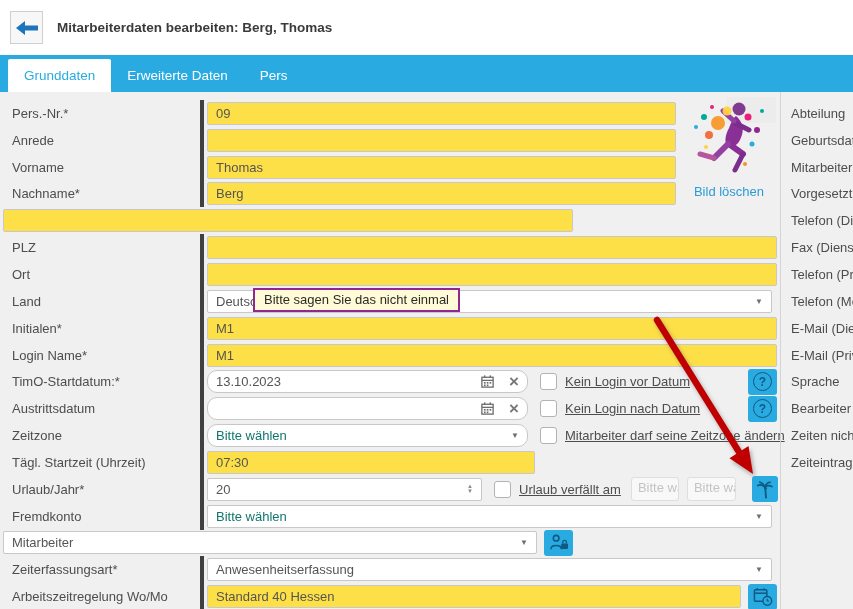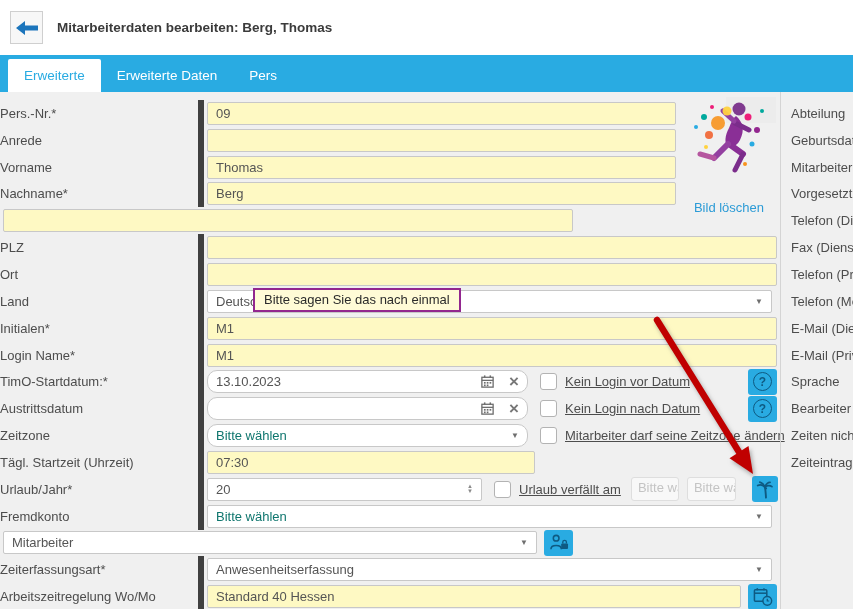--- a/index.html
+++ b/index.html
@@ -17,25 +17,25 @@
 
   
   .tabbar{height:37px;background:#29abe2;display:flex;padding-left:8px;}
   .tab{margin-top:4px;padding:0 16px;display:flex;align-items:center;color:#ffffff;
        font-size:13.5px;cursor:pointer;white-space:nowrap;}
   .tab.active{background:#ffffff;color:#29abe2;border-radius:2px 2px 0 0;}
 
   
   .form{position:relative;height:517px;padding-top:8px;box-sizing:border-box;overflow:hidden;}
   .row{height:26.85px;display:flex;align-items:center;}
-  .lbl{width:204px;height:100%;box-sizing:border-box;display:flex;
-       align-items:center;border-right:6px solid #404040;color:#4d4d4d;flex-shrink:0;}
+  .lbl{width:204px;height:100%;box-sizing:border-box;padding-left:12px;display:flex;
+       align-items:center;border-right:4px solid #404040;color:#4d4d4d;flex-shrink:0;}
   .fld{flex:1;height:100%;display:flex;align-items:center;padding-left:3px;position:relative;}
 
-  input.txt{height:23px;border:1px solid #c8c8c8;border-radius:2px;background:#fef9c3;
+  input.txt{height:23px;border:1px solid #c8c8c8;border-radius:2px;background:#fde047;
             box-sizing:border-box;padding:0 8px;font:13px "Liberation Sans",sans-serif;
             color:#555;outline:none;}
   .box{height:23px;border:1px solid #c8c8c8;border-radius:2px;background:#fff;
        box-sizing:border-box;padding:0 8px;display:flex;align-items:center;color:#555;}
   .box .val{flex:1;white-space:nowrap;overflow:hidden;}
   .box .ph{color:#0f766e;}
   input.bare{flex:1;min-width:0;border:none;background:transparent;outline:none;
              font:13px "Liberation Sans",sans-serif;color:#555;padding:0;}
   .arrow{font-size:8px;color:#6f6f6f;margin-left:6px;}
   .x-icon{font-size:17px;font-weight:bold;color:#777;margin-left:14px;line-height:1;cursor:pointer;}
@@ -54,21 +54,21 @@
          display:flex;align-items:center;justify-content:center;cursor:pointer;padding:0;}
   .qmark{width:17px;height:17px;border:1.6px solid #0e5a82;border-radius:50%;color:#0e5a82;
          font-size:12px;font-weight:bold;display:flex;align-items:center;justify-content:center;}
   .mini{height:24px;width:48px;border:1px solid #dedede;border-radius:3px;background:#f8f8f8;
         color:#c4c4c4;box-sizing:border-box;padding:2px 0 0 6px;white-space:nowrap;
         overflow:hidden;margin-left:10px;}
   .mini+.mini{margin-left:8px;}
 
   
   .photo{position:absolute;left:682px;top:5px;width:94px;text-align:center;}
-  .photo-link{color:#2c9bd6;margin-top:18px;cursor:pointer;font-size:13px;}
+  .photo-link{color:#2c9bd6;margin-top:2px;cursor:pointer;font-size:13px;}
 
   
   .right-col{position:absolute;left:780px;top:0;bottom:0;width:200px;
              border-left:1px solid #d4d4d4;padding:8px 0 0 10px;box-sizing:border-box;}
   .rlabel{height:26.85px;display:flex;align-items:center;white-space:nowrap;color:#4d4d4d;}
 
   
   .tooltip{position:absolute;left:253px;top:196px;background:#fffbd6;border:2px solid #92278f;
            color:#2b2b2b;padding:2px 9px 3px 9px;white-space:nowrap;z-index:25;font-size:13px;}
 
@@ -86,21 +86,21 @@
       <span style="display:flex;">
         <svg width="22" height="14" viewBox="0 0 22 14">
             <polygon points="22,4.5 9,4.5 9,0 0,7 9,14 9,9.5 22,9.5" fill="#1c75bc"></polygon>
           </svg>
       </span>
     </button>
     <div class="page-title">Mitarbeiterdaten bearbeiten: Berg, Thomas</div>
   </div>
 
   <div class="tabbar">
-    <div class="tab active">Erweiterte</div>
+    <div class="tab active">Grunddaten</div>
     <div class="tab">Erweiterte Daten</div>
     <div class="tab">Pers</div>
   </div>
 
   <div class="form">
 
     <div class="row">
       <div class="lbl">Pers.-Nr.*</div>
       <div class="fld">
         <input class="txt w469" value="09" style="">
@@ -375,21 +375,21 @@
       <div class="rlabel">Telefon (Pri</div>
       <div class="rlabel">Telefon (Mo</div>
       <div class="rlabel">E-Mail (Dien</div>
       <div class="rlabel">E-Mail (Priva</div>
       <div class="rlabel">Sprache</div>
       <div class="rlabel">Bearbeiter</div>
       <div class="rlabel">Zeiten nicht</div>
       <div class="rlabel">Zeiteintrag</div>
     </div>
 
-    <div class="tooltip">Bitte sagen Sie das nach einmal</div>
+    <div class="tooltip">Bitte sagen Sie das nicht einmal</div>
 
     <svg class="arrow-overlay" viewBox="0 0 853 517">
       <line x1="657" y1="228" x2="739" y2="360" stroke="#c00000" stroke-width="6.5" stroke-linecap="round"></line>
       <polygon points="753,382 729.5,366.2 748.5,354 " fill="#c00000"></polygon>
     </svg>
 
   </div>
 </div>
 
 </body></html>

